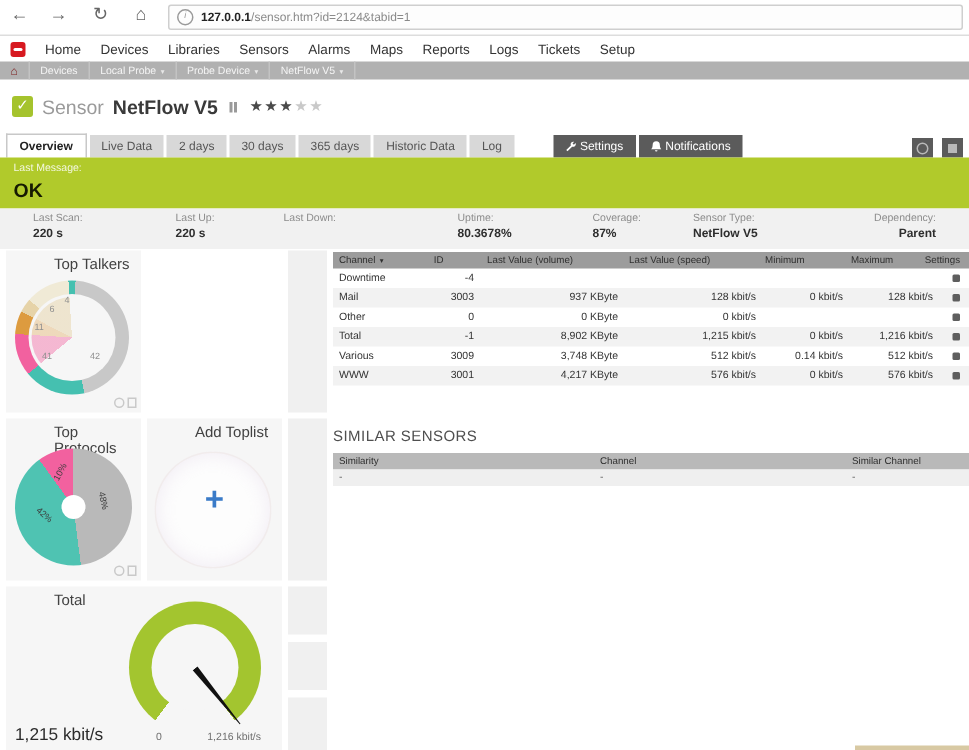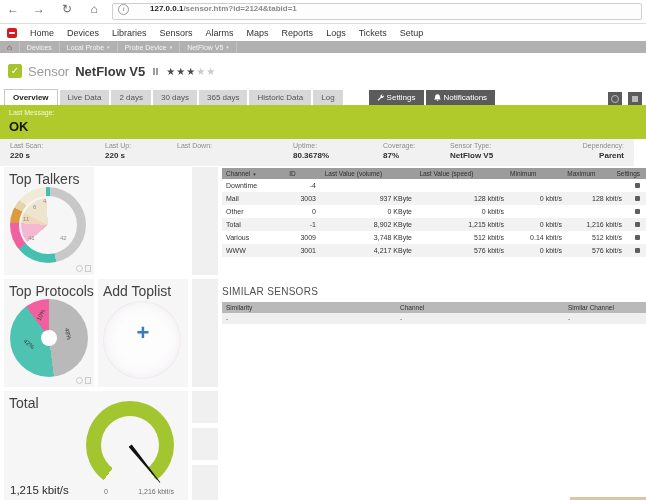--- a/index.html
+++ b/index.html
@@ -4,21 +4,21 @@
 <style>
   html,body{margin:0;padding:0;}
   body{width:646px;height:500px;background:#fff;font-family:"Liberation Sans",sans-serif;
        -webkit-font-smoothing:antialiased;position:relative;overflow:hidden;color:#333;}
   #app{position:absolute;inset:0;}
 
   
   .browser-bar{position:absolute;top:0;left:0;right:0;height:23px;background:#fff;border-bottom:1px solid #ddd;}
   .nav-icon{position:absolute;top:2px;font-size:12px;color:#666;width:18px;text-align:center;cursor:pointer;}
   .addr{position:absolute;left:112px;right:4px;top:3px;height:15px;background:#fdfdfd;border:1px solid #cfcfcf;
-        border-radius:2px;display:flex;padding:0 5px;gap:21px;font-weight:bold;}
+        border-radius:2px;display:flex;align-items:center;padding:0 5px;gap:5px;}
   .info-badge{width:9px;height:9px;border:1px solid #9a9a9a;border-radius:50%;color:#9a9a9a;font-size:6px;
         line-height:9px;text-align:center;font-style:italic;flex:0 0 auto;}
   .url{font-size:8px;color:#222;white-space:nowrap;}
   .url .path{color:#8a8a8a;}
 
   
   .menu-bar{position:absolute;top:24px;left:0;right:0;height:17px;display:flex;align-items:center;
             padding-left:7px;gap:13px;background:#fff;}
   .logo{width:10px;height:10px;border-radius:2px;background:#d71920;position:relative;flex:0 0 auto;}
   .logo:after{content:"";position:absolute;left:2px;top:4px;width:6px;height:2px;background:#fff;border-radius:1px;}
@@ -51,30 +51,30 @@
   .sq-btn{width:14px;height:13px;background:#5b5b5b;cursor:pointer;display:flex;align-items:center;justify-content:center;margin-left:4px;}
   .sq-btn .circ{width:6px;height:6px;border:1.5px solid #b9b9b9;border-radius:50%;}
   .sq-btn .sqr{width:6px;height:6px;background:#b9b9b9;}
 
   
   .banner{position:absolute;top:105px;left:0;right:0;height:34px;background:#b1ca2b;padding:4px 9px;box-sizing:border-box;}
   .banner .lbl{font-size:7px;color:rgba(255,255,255,0.85);}
   .banner .val{font-size:13px;font-weight:bold;color:#151a02;margin-top:3px;}
 
   
-  .stats{position:absolute;top:139px;left:0;right:12px;height:27px;background:#f1f1f1;display:flex;
-         padding:3px 10px;box-sizing:border-box;}
+  .stats{position:absolute;top:139px;left:0;right:0;height:27px;background:#f1f1f1;display:flex;
+         padding:3px 22px;box-sizing:border-box;}
   .stat{display:flex;flex-direction:column;gap:2px;}
   .stat .lbl{font-size:7px;color:#8c8c8c;}
   .stat .val{font-size:8px;font-weight:bold;color:#2e2e2e;}
   .stat.right{flex:1;text-align:right;}
 
   
   .panel{position:absolute;background:#f6f6f6;}
-  .panel .ptitle{font-size:14px;color:#424242;padding:4px 0 0 5px;}
+  .panel .ptitle{font-size:10px;color:#424242;padding:4px 0 0 5px;margin-left:27px;}
   .strip{position:absolute;background:#f0f0f0;}
   .mini-icons{position:absolute;right:3px;bottom:3px;display:flex;gap:2px;opacity:.35;}
   .mini-icons .g{width:5px;height:5px;border:1px solid #777;border-radius:50%;}
   .mini-icons .t{width:4px;height:5px;border:1px solid #777;}
 
   .donut{position:absolute;left:6px;top:20px;width:76px;height:76px;}
   .ring{position:absolute;inset:0;border-radius:50%;
     background:conic-gradient(#45c0b0 0 1%, #c8c8c8 1% 46.5%, #45c0b0 46.5% 64%, #f2619f 64% 76%,
                #dd9b3f 76% 82.5%, #e6d3a8 82.5% 86.5%, #f0ead6 86.5% 99%, #45c0b0 99% 100%);}
   .hole{position:absolute;left:9px;top:9px;width:58px;height:58px;border-radius:50%;background:#f6f6f6;}

